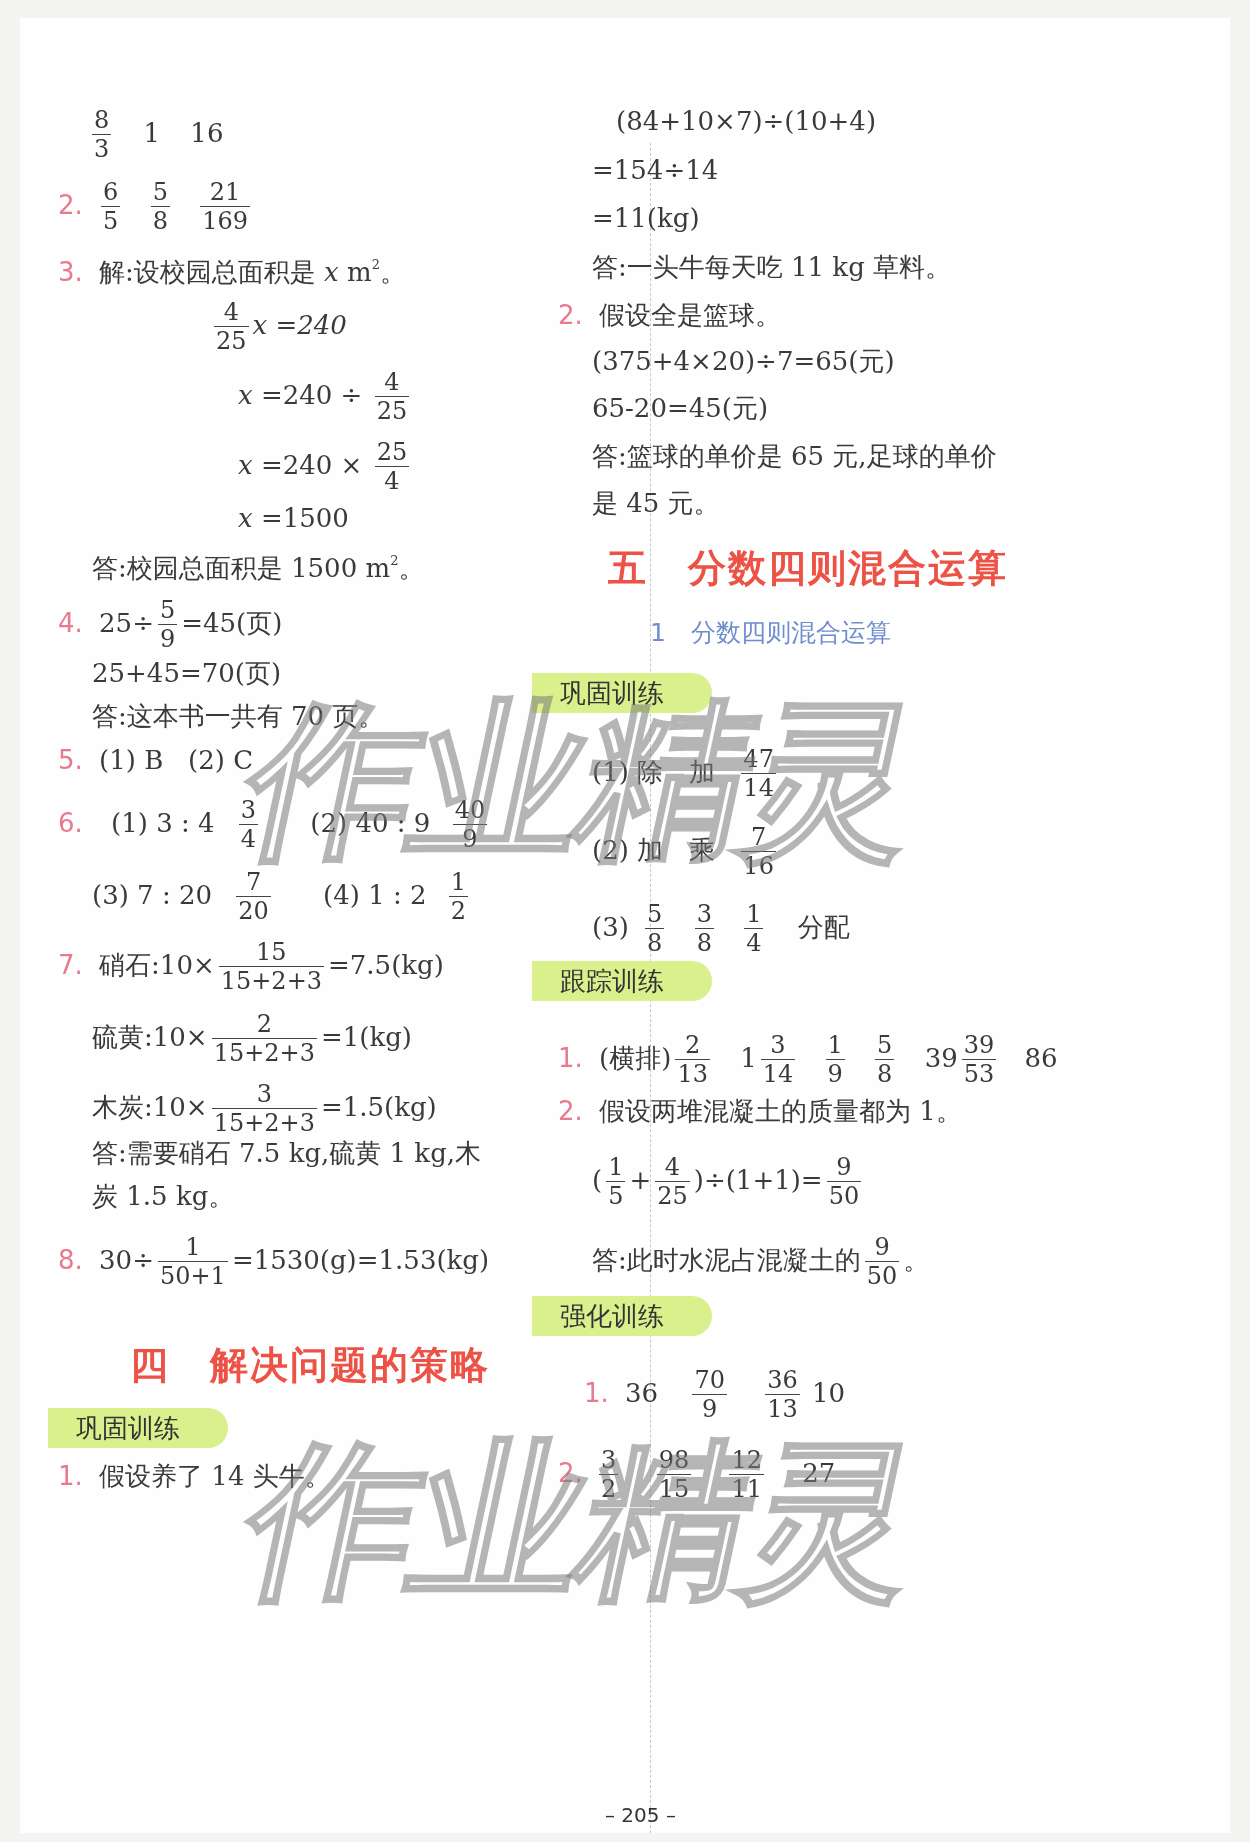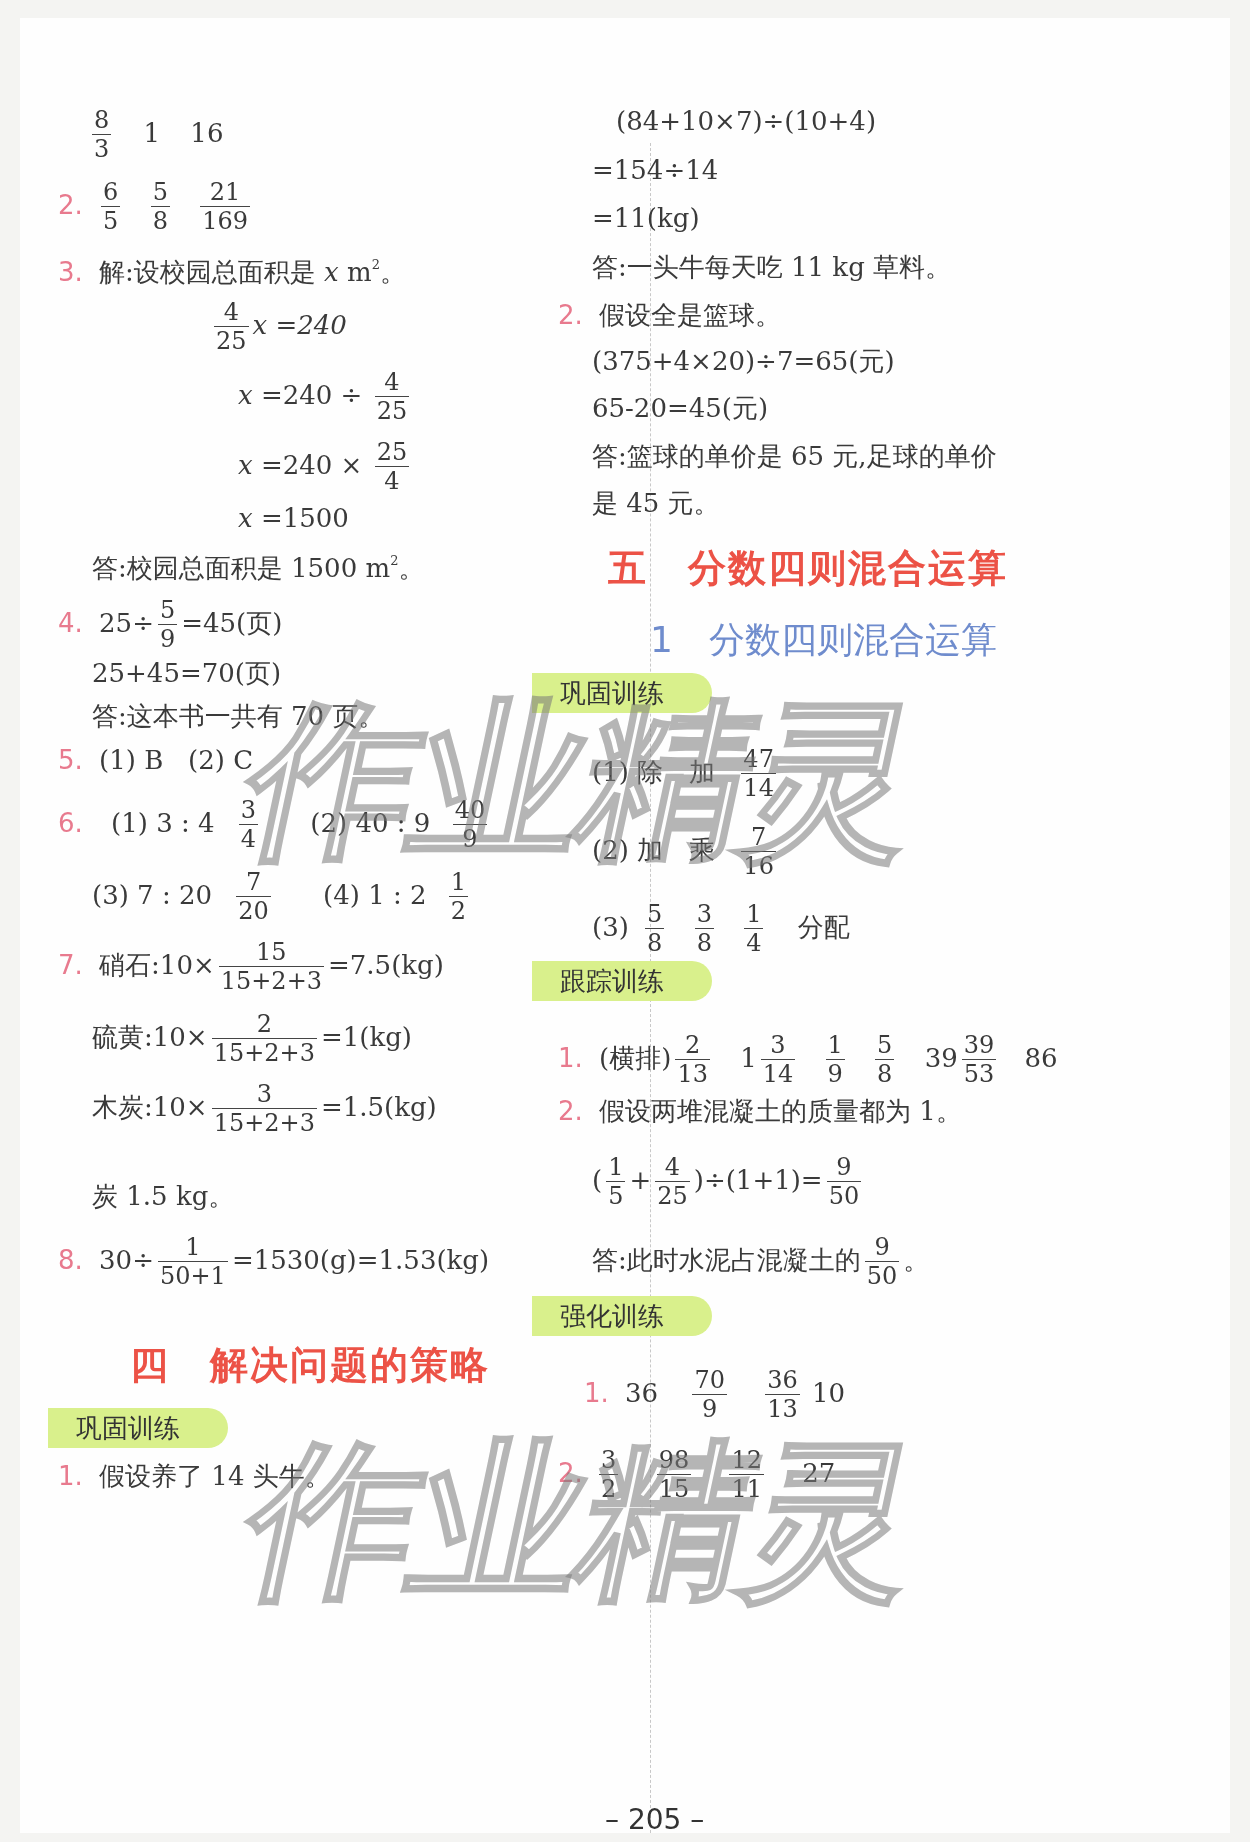--- a/index.html
+++ b/index.html
@@ -27,31 +27,31 @@
   .divider {
     position: absolute; left: 630px; top: 125px; height: 1690px; width: 0;
     border-left: 1.5px dashed #c8c8c8;
   }
   .sec-title {
     position: absolute; color: #ec5246; font-family: "DejaVu Sans", "Liberation Sans", sans-serif;
     font-size: 38px; font-weight: bold; letter-spacing: 2px; white-space: nowrap;
   }
   .sub-title {
     position: absolute; color: #6f8ccd; font-family: "DejaVu Sans", "Liberation Sans", sans-serif;
-    font-size: 36px; white-space: nowrap;
+    font-size: 25px; white-space: nowrap;
   }
   .badge {
     position: absolute; background: #d9f08c; height: 40px; width: 180px;
     border-radius: 0 22px 22px 0;
     font-family: "DejaVu Sans", "Liberation Sans", sans-serif; font-size: 26px; color: #333;
     line-height: 40px; padding-left: 28px; box-sizing: border-box;
   }
   .page-num {
     position: absolute; left: 585px; top: 1785px; font-family: "DejaVu Sans", "Liberation Sans", sans-serif;
-    font-size: 28px; color: #333;
+    font-size: 20px; color: #333;
   }
   .wm {
     position: absolute; font-family: "DejaVu Sans", "Liberation Sans", sans-serif;
     font-size: 170px; font-weight: bold; color: transparent;
     -webkit-text-stroke: 2px rgba(120,120,120,0.55);
     transform: skewX(-12deg); white-space: nowrap; letter-spacing: -4px;
     pointer-events: none;
   }
 </style>
 </head>
@@ -188,20 +188,21 @@
         <span class="d">15+2+3</span>
       </span><span>=1(kg)</span>
   </div>
   <div class="abs t" style="left:72px;top:1062px;">
     <span>木炭:10×</span><span class="frac">
         <span class="n">3</span>
         <span class="bar"></span>
         <span class="d">15+2+3</span>
       </span><span>=1.5(kg)</span>
   </div>
+  <div class="abs t" style="left:72px;top:1120px;">答:需要硝石 7.5 kg,硫黄 1 kg,木</div>
   <div class="abs t" style="left:72px;top:1163px;">炭 1.5 kg。</div>
 
   <div class="abs t" style="left:38px;top:1215px;">
     <span class="num">8.</span>
     <span style="margin-left:8px">30÷</span><span class="frac">
         <span class="n">1</span>
         <span class="bar"></span>
         <span class="d">50+1</span>
       </span><span>=1530(g)=1.53(kg)</span>
   </div>

